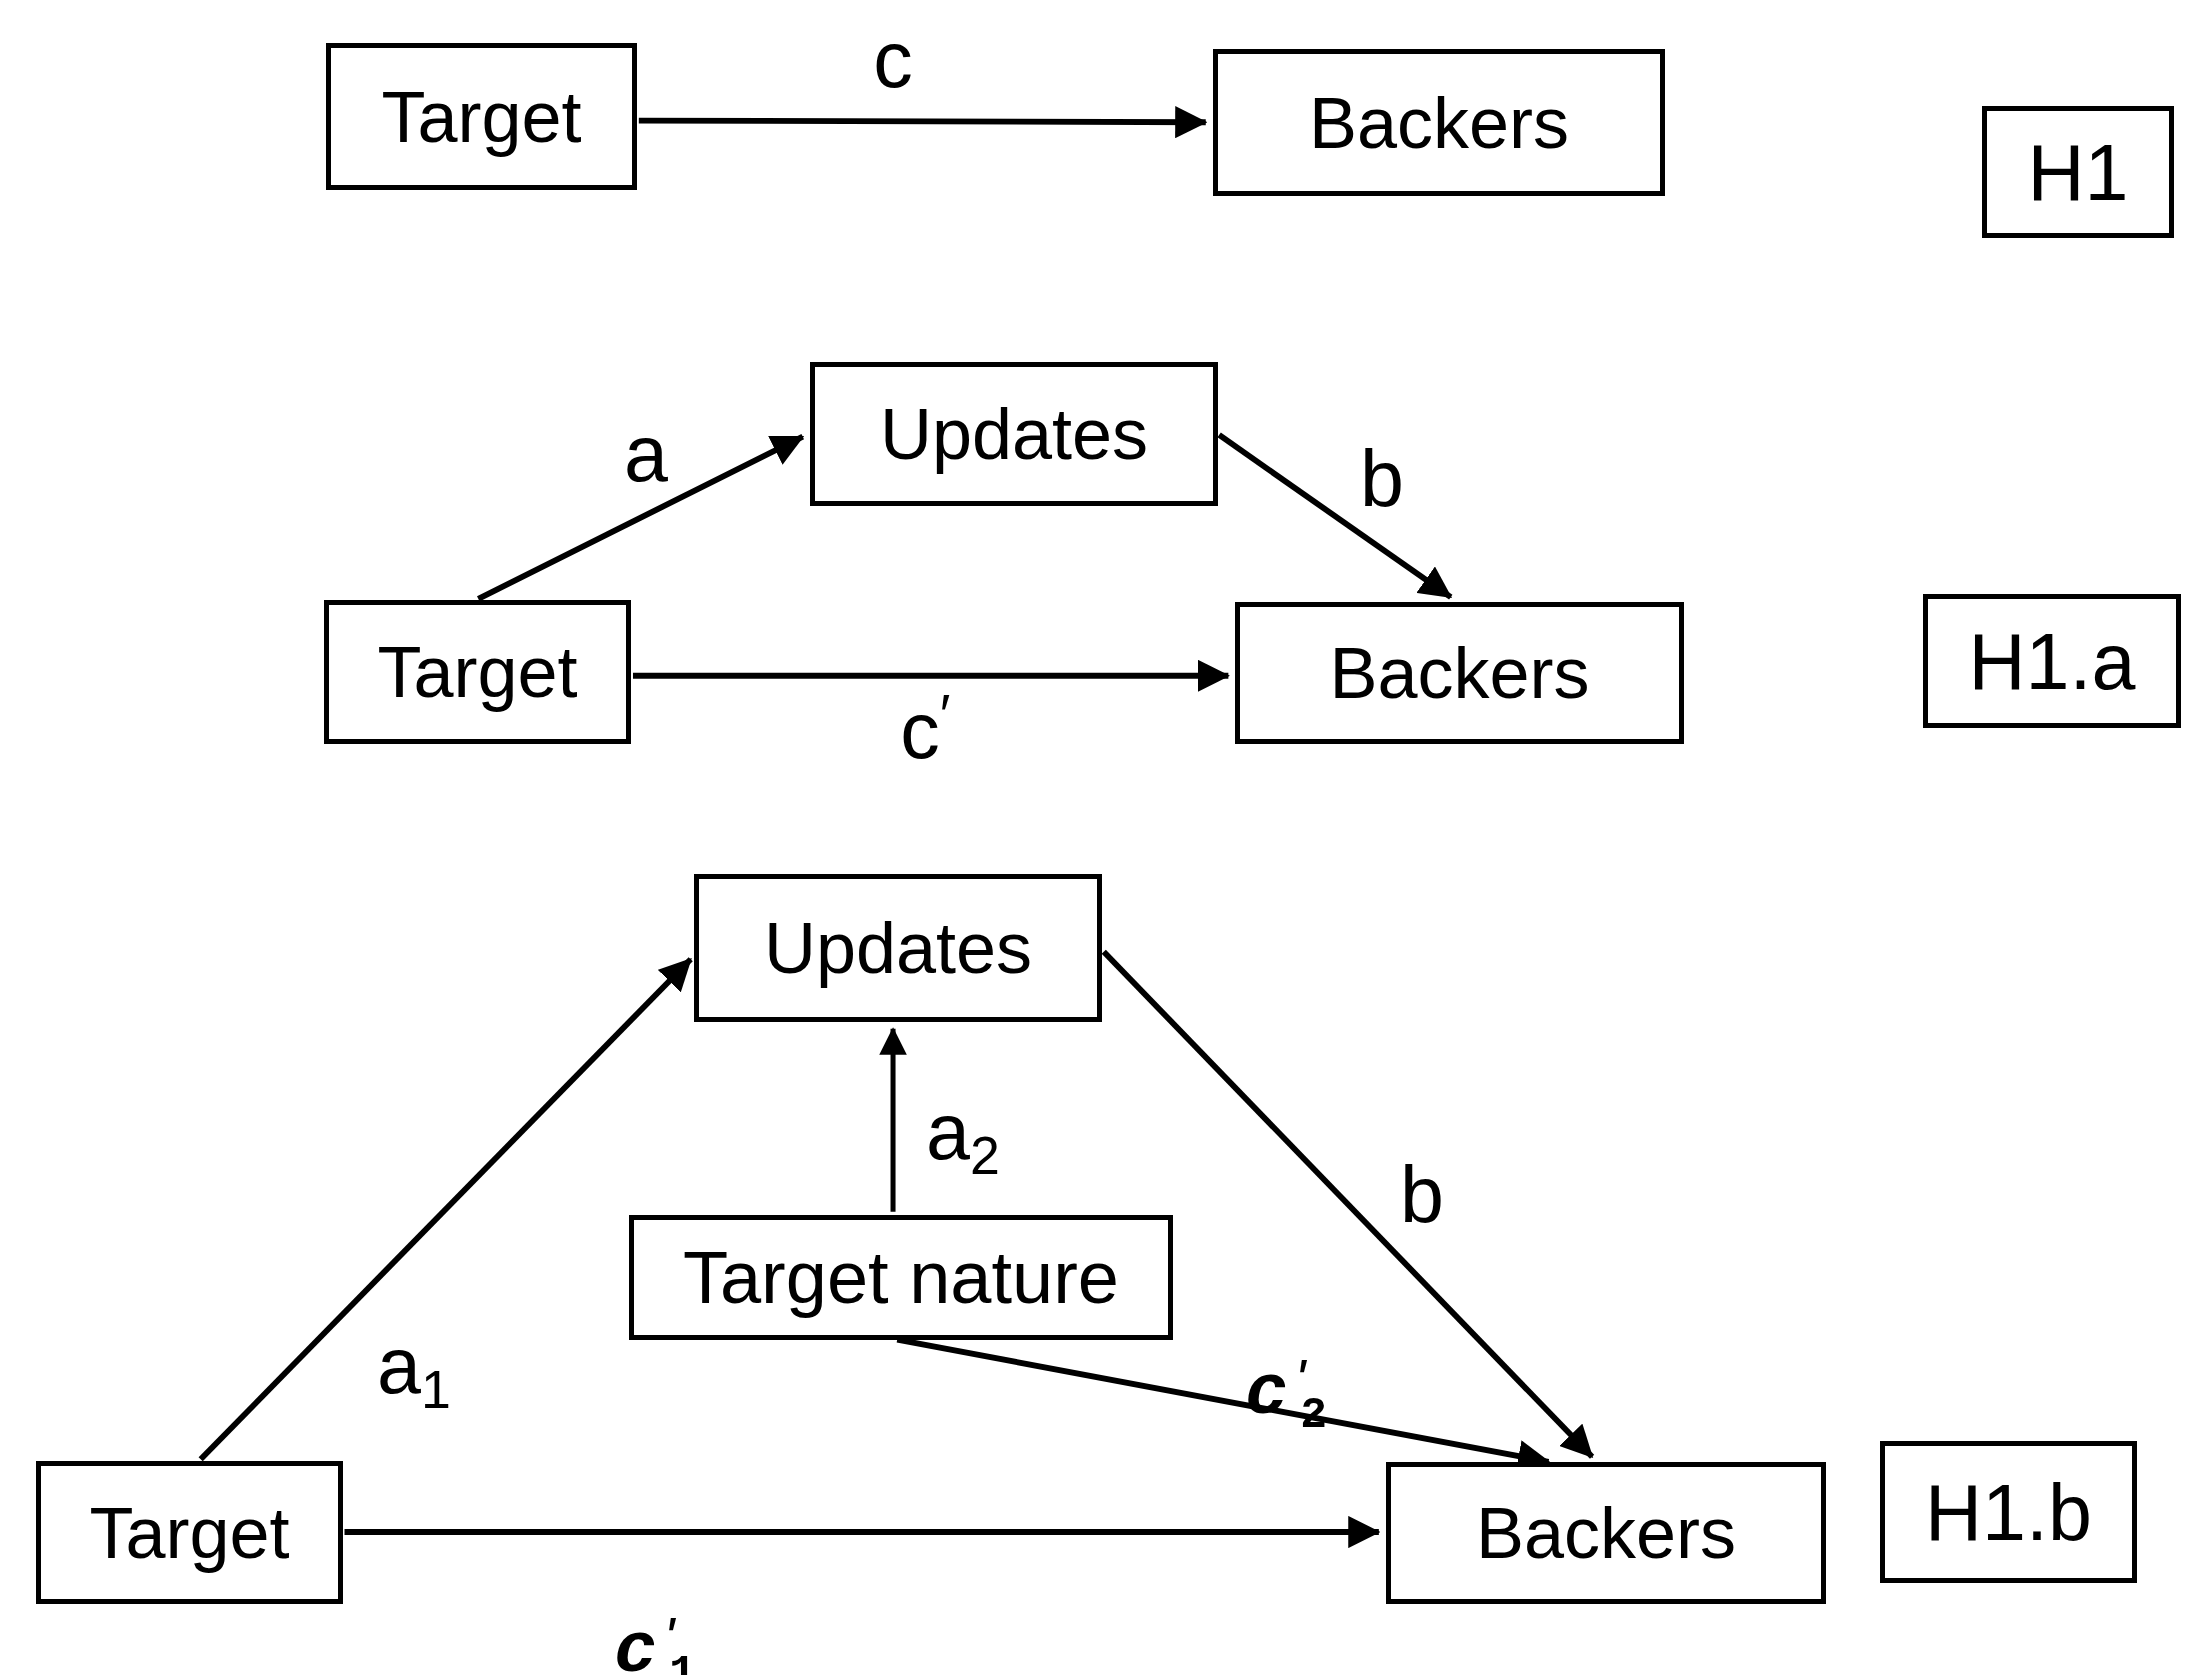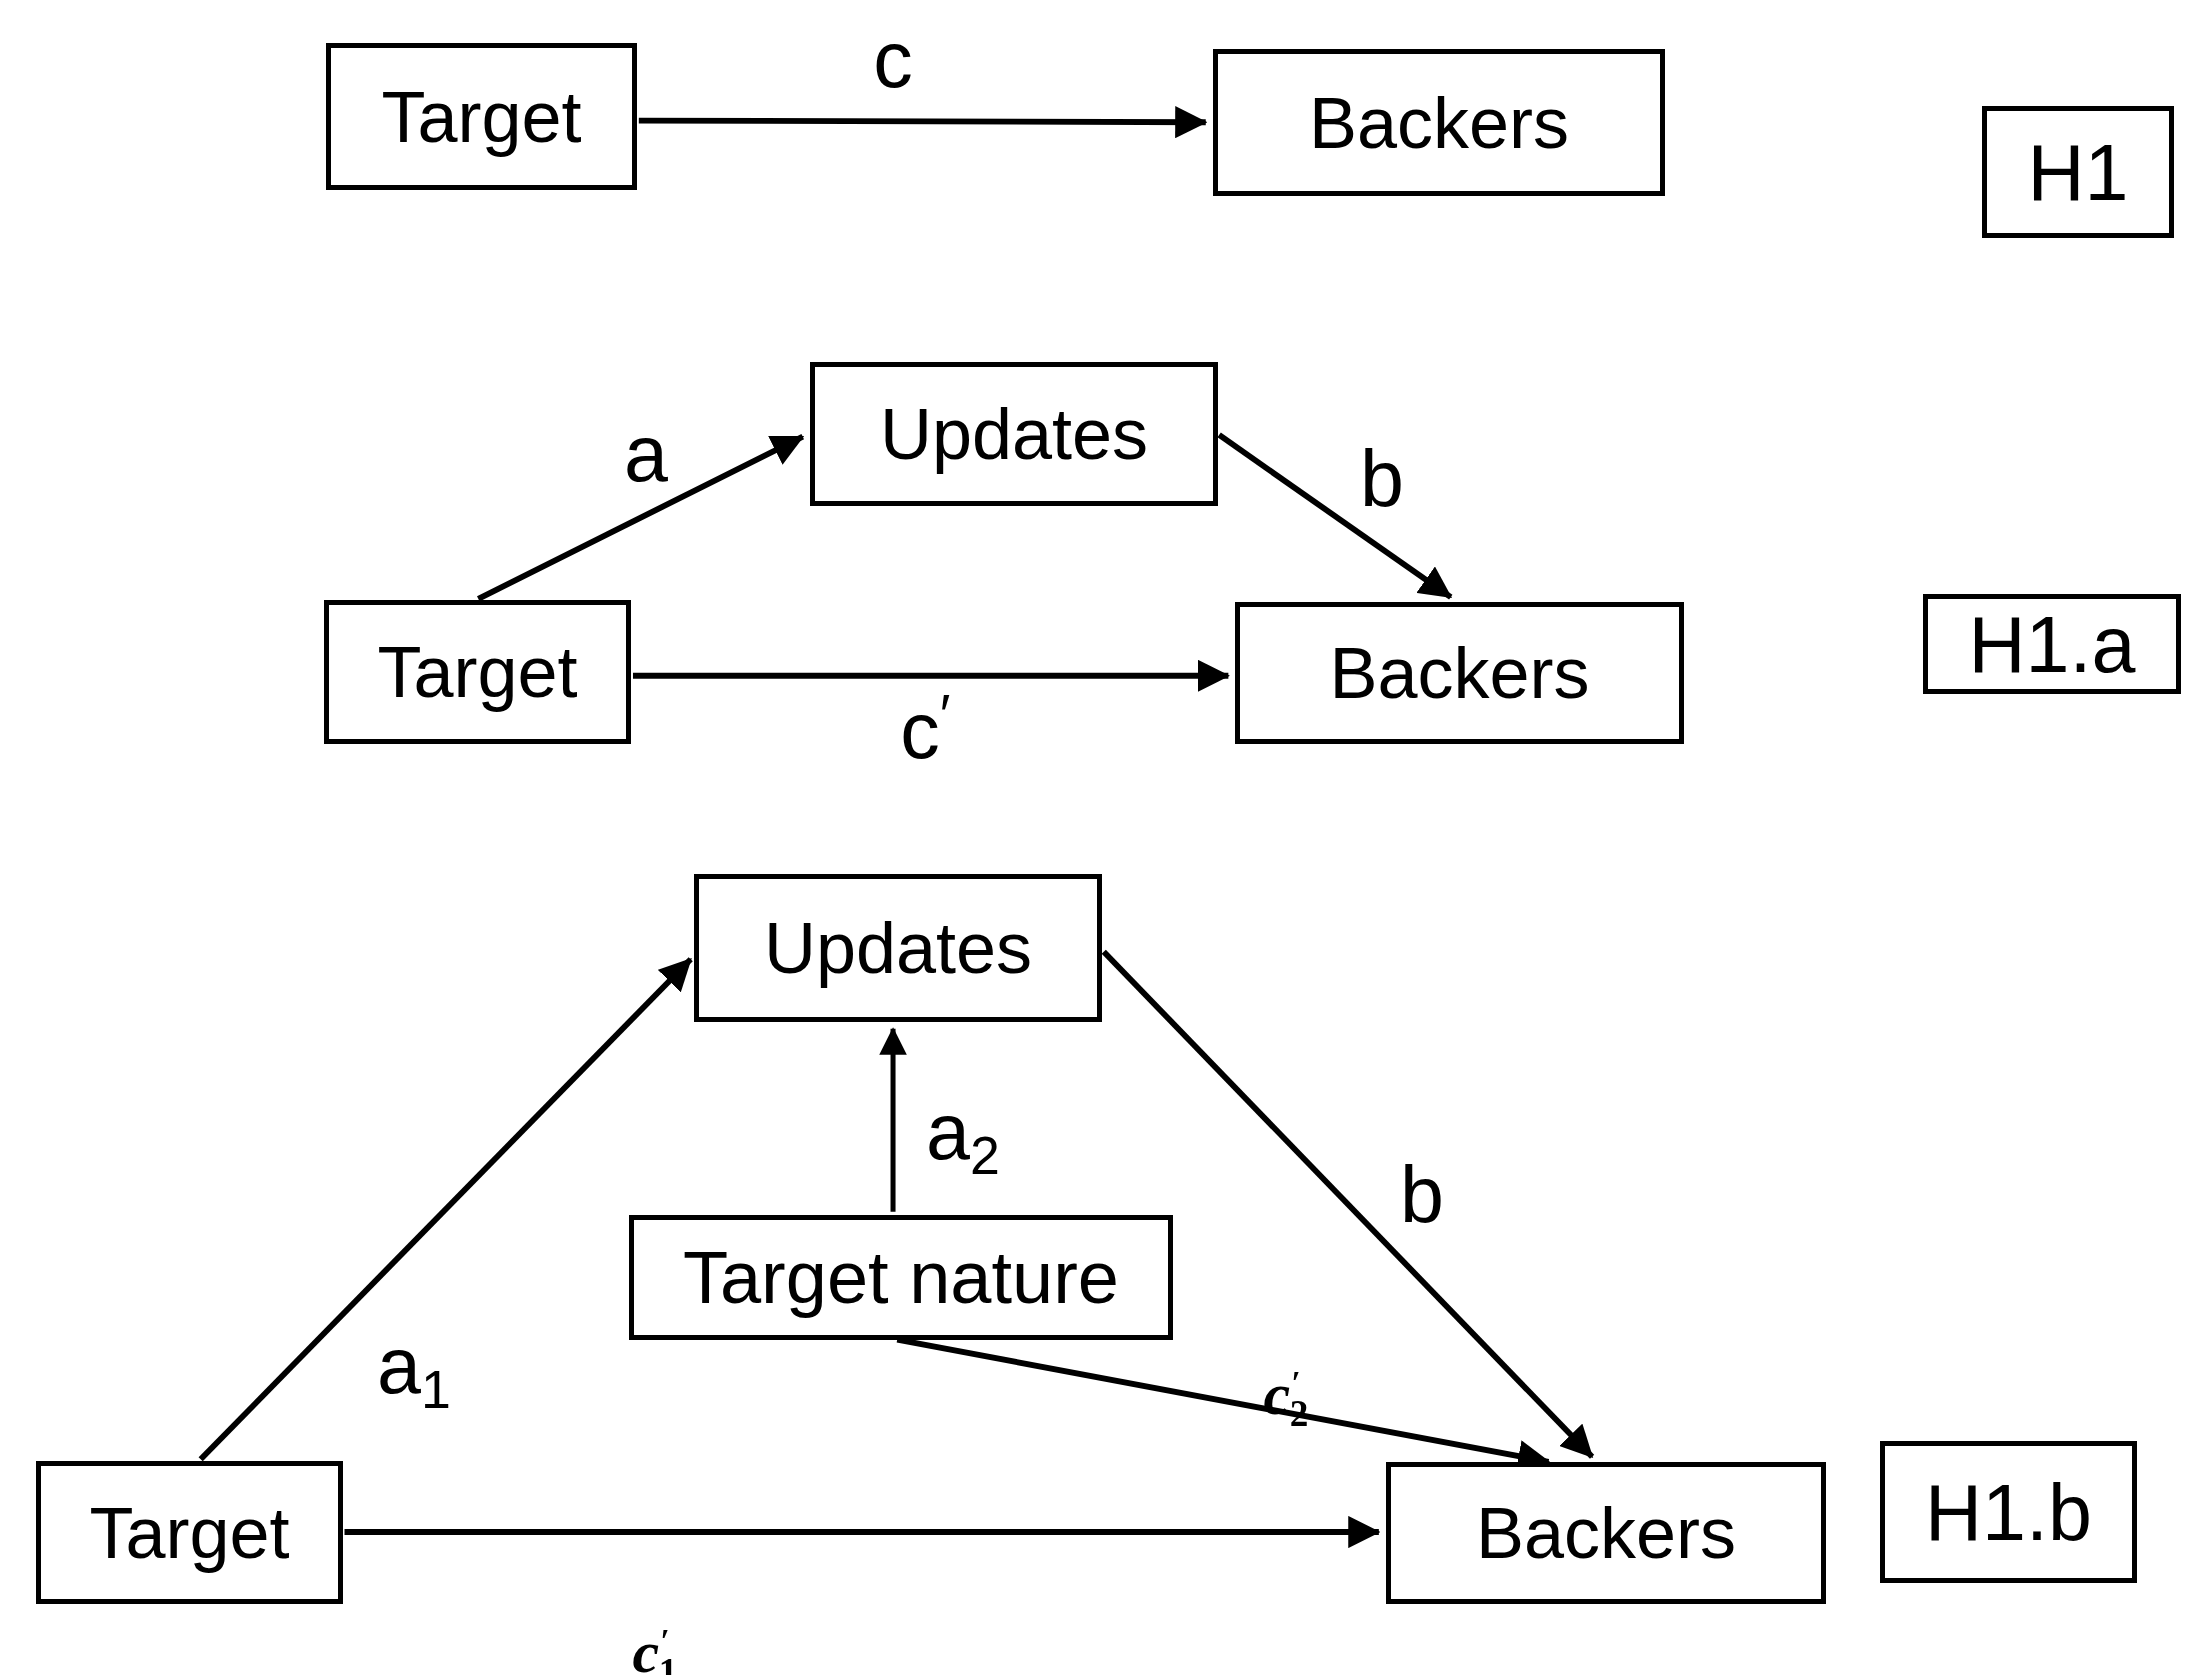--- a/index.html
+++ b/index.html
@@ -10,21 +10,21 @@
   .box{
     position:absolute;box-sizing:border-box;border:5.9px solid #000;background:#fff;
     display:flex;align-items:center;justify-content:center;
     font-size:72px;line-height:1;white-space:nowrap;
   }
   .tagbox{font-size:79px;border-width:5px;}
   .elabel{
     position:absolute;transform:translate(-50%,-50%);
     font-size:79px;line-height:1;white-space:nowrap;
   }
-  .math{font-family:Liberation Serif, serif;font-style:italic;font-weight:bold;font-size:60px;}
+  .math{font-family:Liberation Mono, monospace;font-style:italic;font-weight:bold;font-size:72px;}
   .prime-sans{font-size:0.72em;vertical-align:0.42em;letter-spacing:-0.05em;}
   .prime-math{font-size:0.55em;vertical-align:0.62em;margin-left:0.02em;}
   .msub{font-size:0.62em;vertical-align:-0.32em;margin-left:-0.28em;font-style:normal;}
   .sub-sans{font-size:0.68em;vertical-align:-0.28em;}
   svg.wires{position:absolute;left:0;top:0;}
 </style>
 </head>
 <body>
 
 <svg class="wires" width="2205" height="1676" viewBox="0 0 2637 2004">
@@ -80,21 +80,21 @@
 </div>
 
 <div class="elabel" style="left:924px;top:729px;">
   <span>c</span><span class="prime-sans">′</span>
 </div>
 
 <div class="box" style="left:1235px;top:602px;width:449px;height:142px;">
   <span>Backers</span>
 </div>
 
-<div class="box tagbox" style="left:1923px;top:594px;width:258px;height:100px;">
+<div class="box tagbox" style="left:1923px;top:594px;width:258px;height:134px;">
   <span>H1.a</span>
 </div>
 
 <div class="box" style="left:694px;top:874px;width:408px;height:148px;">
   <span>Updates</span>
 </div>
 
 <div class="elabel" style="left:414px;top:1336px;margin-top:35px;">
   <span>a</span><span class="sub-sans">1</span>
 </div>

